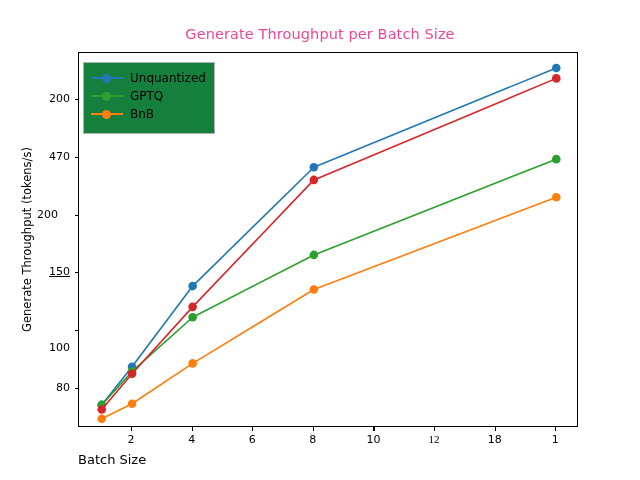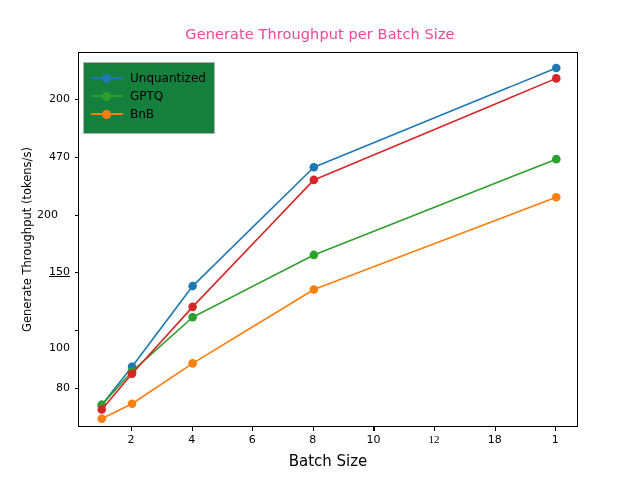--- a/index.html
+++ b/index.html
@@ -47,22 +47,21 @@
     width: 500px;
     height: 375px;
     overflow: visible;
   }
   
   #xlabel {
     position: absolute;
     left: 78px;
     top: 452px;
     width: 500px;
-    text-align: center;
-    font-size: 15px;
+    font-size: 13px;
     color: #000000;
   }
   #ylabel {
     position: absolute;
     left: 0px;
     top: 0px;
     width: 375px;
     height: 18px;
     line-height: 18px;
     text-align: center;

